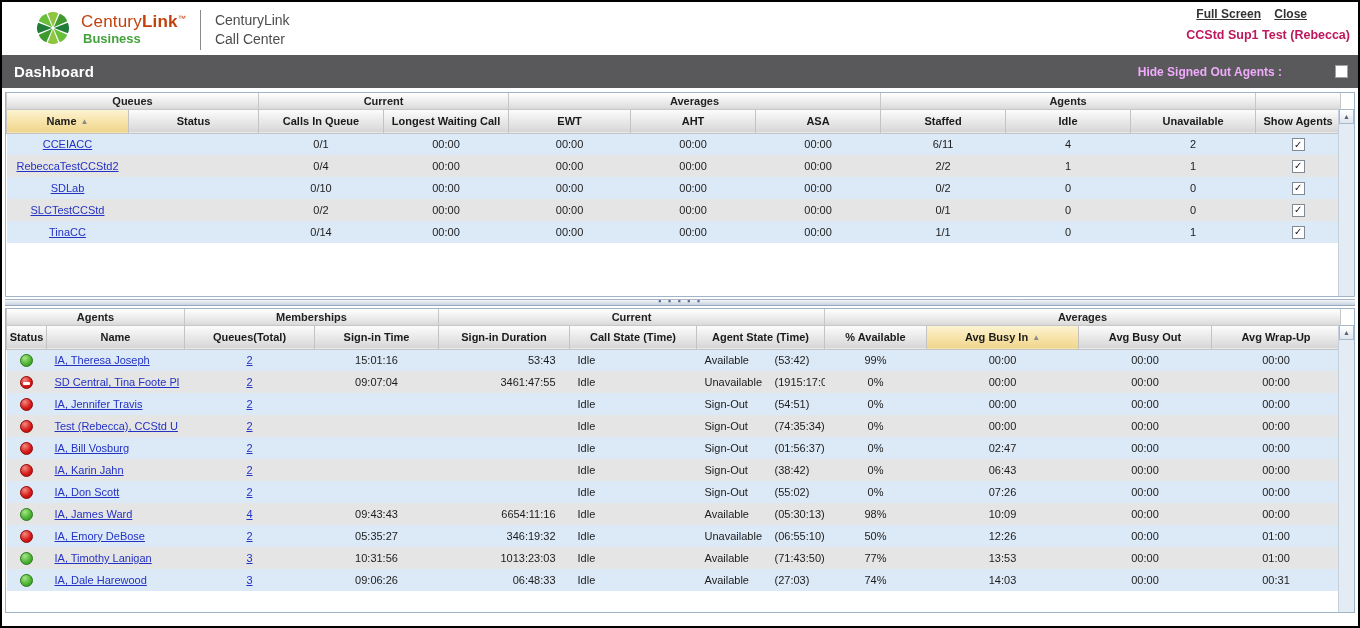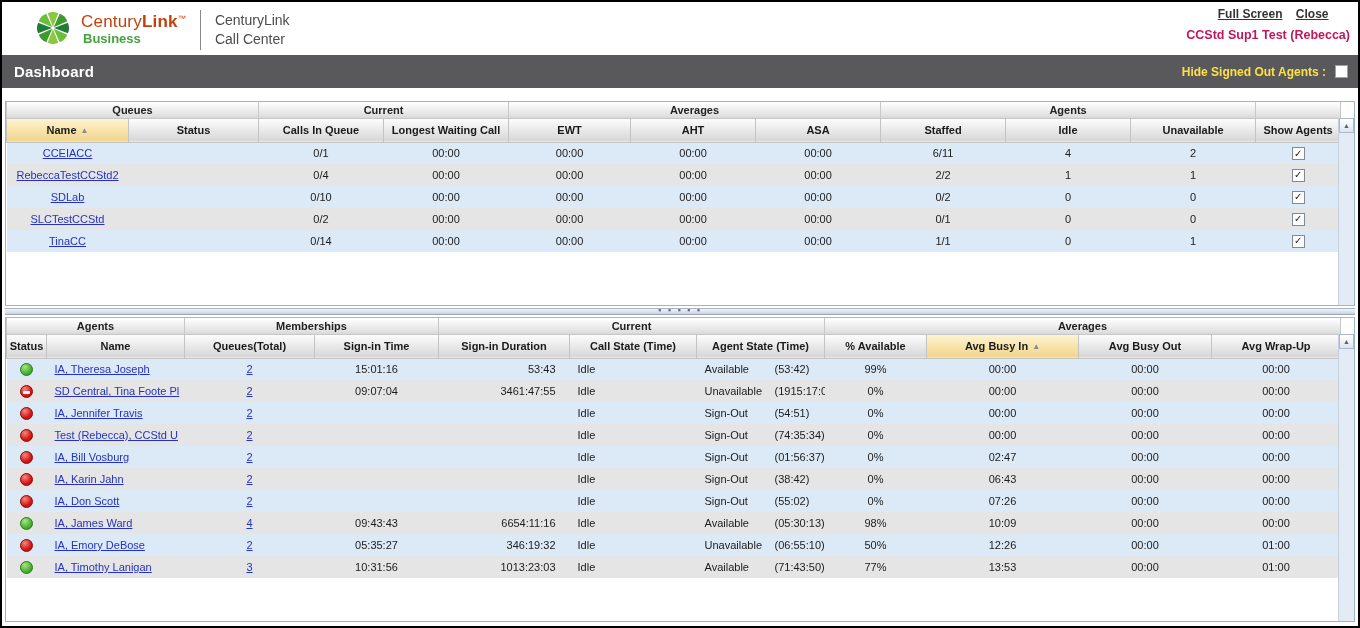--- a/index.html
+++ b/index.html
@@ -17,35 +17,35 @@
   .topbar { height:53px; display:flex; justify-content:space-between; padding:2px 8px 0 32px; background:#fff; }
   .brand-wrap { display:flex; align-items:center; }
   .brand-logo { margin-right:9px; }
   .brand-text { line-height:1.05; }
   .brand-line1 { font-size:17px; color:#c2410c; letter-spacing:0.2px; }
   .brand-line1 .bold { font-weight:bold; }
   .brand-tm { font-size:8px; vertical-align:6px; }
   .brand-line2 { font-size:13px; font-weight:bold; color:#44a23d; margin-top:1px; margin-left:2px; }
   .brand-divider { width:1px; height:40px; background:#8a8a8a; margin:0 14px; align-self:center; }
   .app-name { font-size:14px; color:#4c4c4c; line-height:1.3; align-self:center; }
-  .top-right { text-align:center; padding-top:3px; }
+  .top-right { text-align:left; padding-top:3px; }
   .top-links { font-size:12px; font-weight:bold; }
   .top-links a { color:#333; text-decoration:underline; margin-left:10px; }
   .user-name { font-size:12.5px; font-weight:bold; color:#be185d; margin-top:7px; }
 
   
   .dashbar { height:33px; background:#59595b; display:flex; align-items:center; justify-content:space-between; padding:0 10px 0 12px; }
   .dash-title { color:#fff; font-weight:bold; font-size:15px; letter-spacing:0.2px; }
-  .hide-agents { display:flex; align-items:center; color:#fde047; font-weight:bold; font-size:12px; }
+  .hide-agents { display:flex; align-items:center; color:#f0abfc; font-weight:bold; font-size:12px;gap:44px; }
   .checkbox { width:13px; height:13px; background:#fff; border:1px solid #9aa2aa; margin-left:9px;
               display:inline-flex; align-items:center; justify-content:center; font-size:11px; color:#1a1a1a; line-height:1; }
 
   
   .panel { margin:0 3px; border:1px solid #9fb4c6; background:#fff; position:relative; overflow:hidden; }
-  #queues-panel { margin-top:13px; height:205px; }
+  #queues-panel { margin-top:4px; height:205px; }
   #agents-panel { margin-top:2px; height:305px; }
 
   table { border-collapse:collapse; table-layout:fixed; width:1334px; }
   th, td { overflow:hidden; white-space:nowrap; padding:0; }
   tr.grp th {
     height:16px; font-size:11px; font-weight:bold; color:#222;
     background:linear-gradient(#ffffff, #ececec 55%, #d9d9d9);
     border:1px solid #c7c7c7; border-top:none;
   }
   tr.colhdr th {
@@ -403,18 +403,31 @@
   <td><a href="#">3</a></td>
   <td>10:31:56</td>
   <td class="ar">1013:23:03</td>
   <td class="al">Idle</td>
   <td class="al"><span class="state-name">Available</span><span>(71:43:50)</span></td>
   <td>77%</td>
   <td>13:53</td>
   <td>00:00</td>
   <td>01:00</td>
  </tr>
+ <tr class="odd">
+  <td><span class="sicon green"></span></td>
+  <td class="al"><a href="#">IA, Dale Harewood</a></td>
+  <td><a href="#">3</a></td>
+  <td>09:06:26</td>
+  <td class="ar">06:48:33</td>
+  <td class="al">Idle</td>
+  <td class="al"><span class="state-name">Available</span><span>(27:03)</span></td>
+  <td>74%</td>
+  <td>14:03</td>
+  <td>00:00</td>
+  <td>00:31</td>
+ </tr>
       </tbody>
   </table>
   <div class="vscroll">
     <div class="arr">▲</div>
   </div>
 </div>
 
 </body></html>

